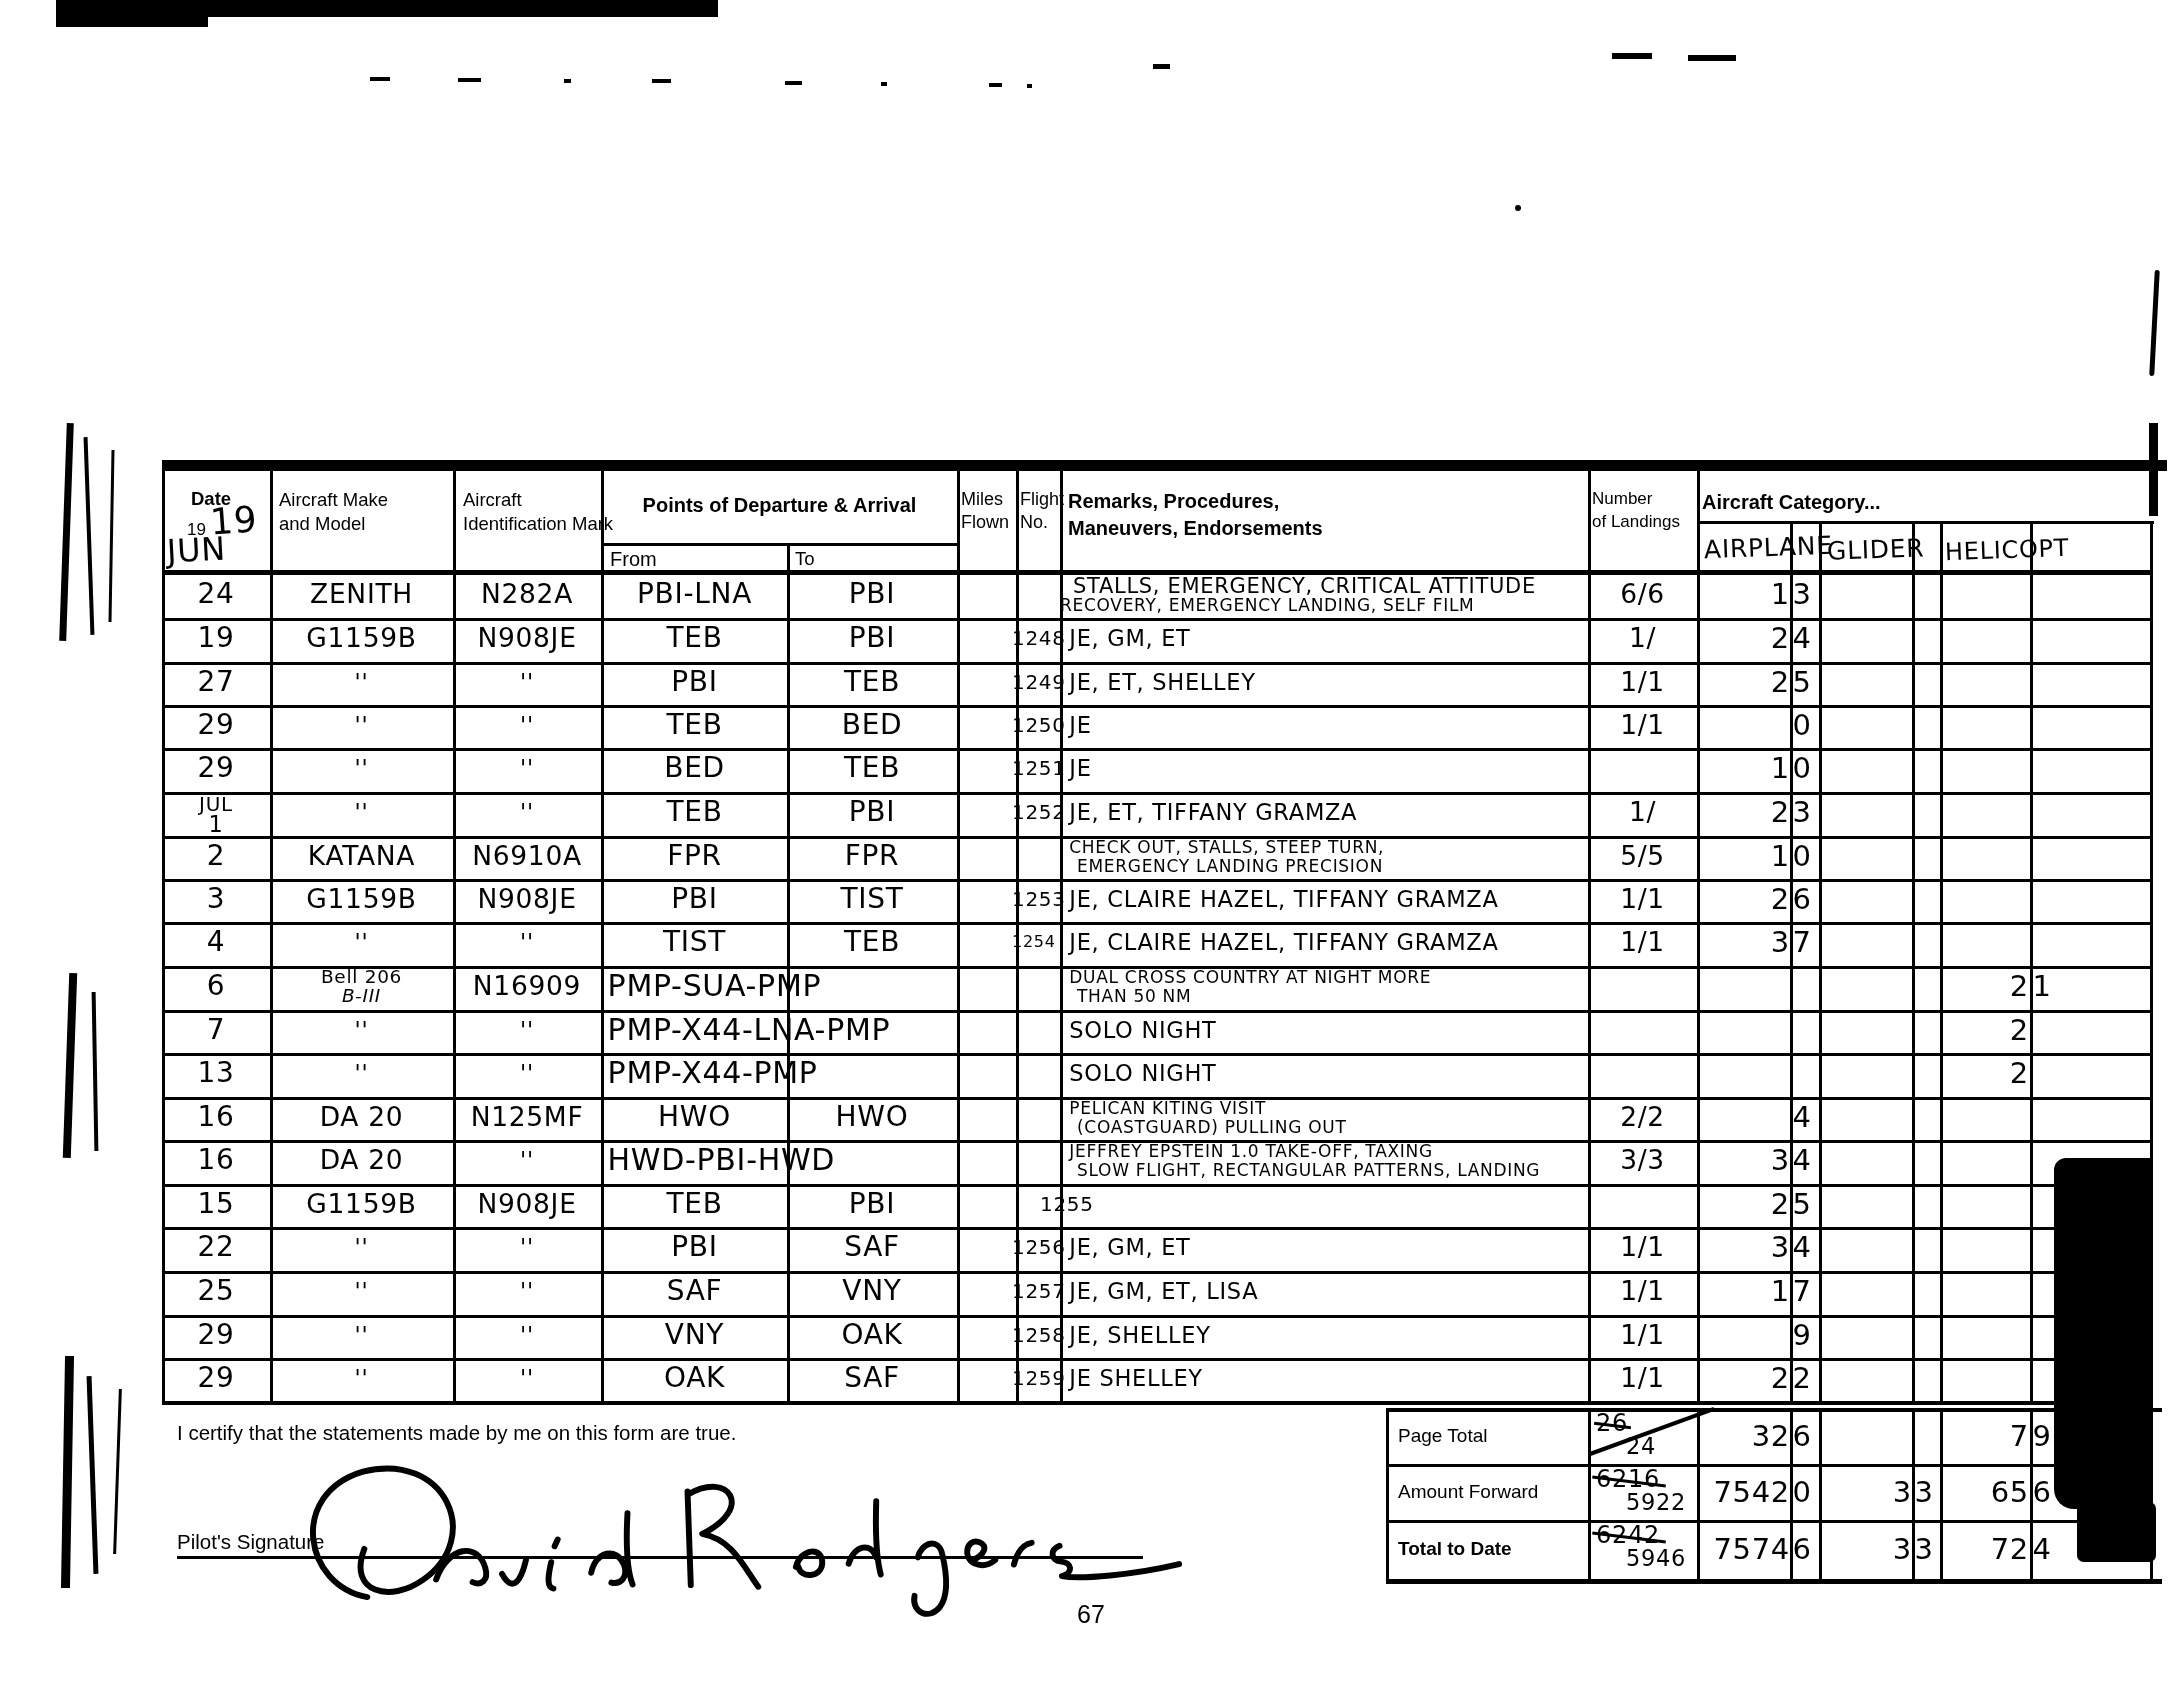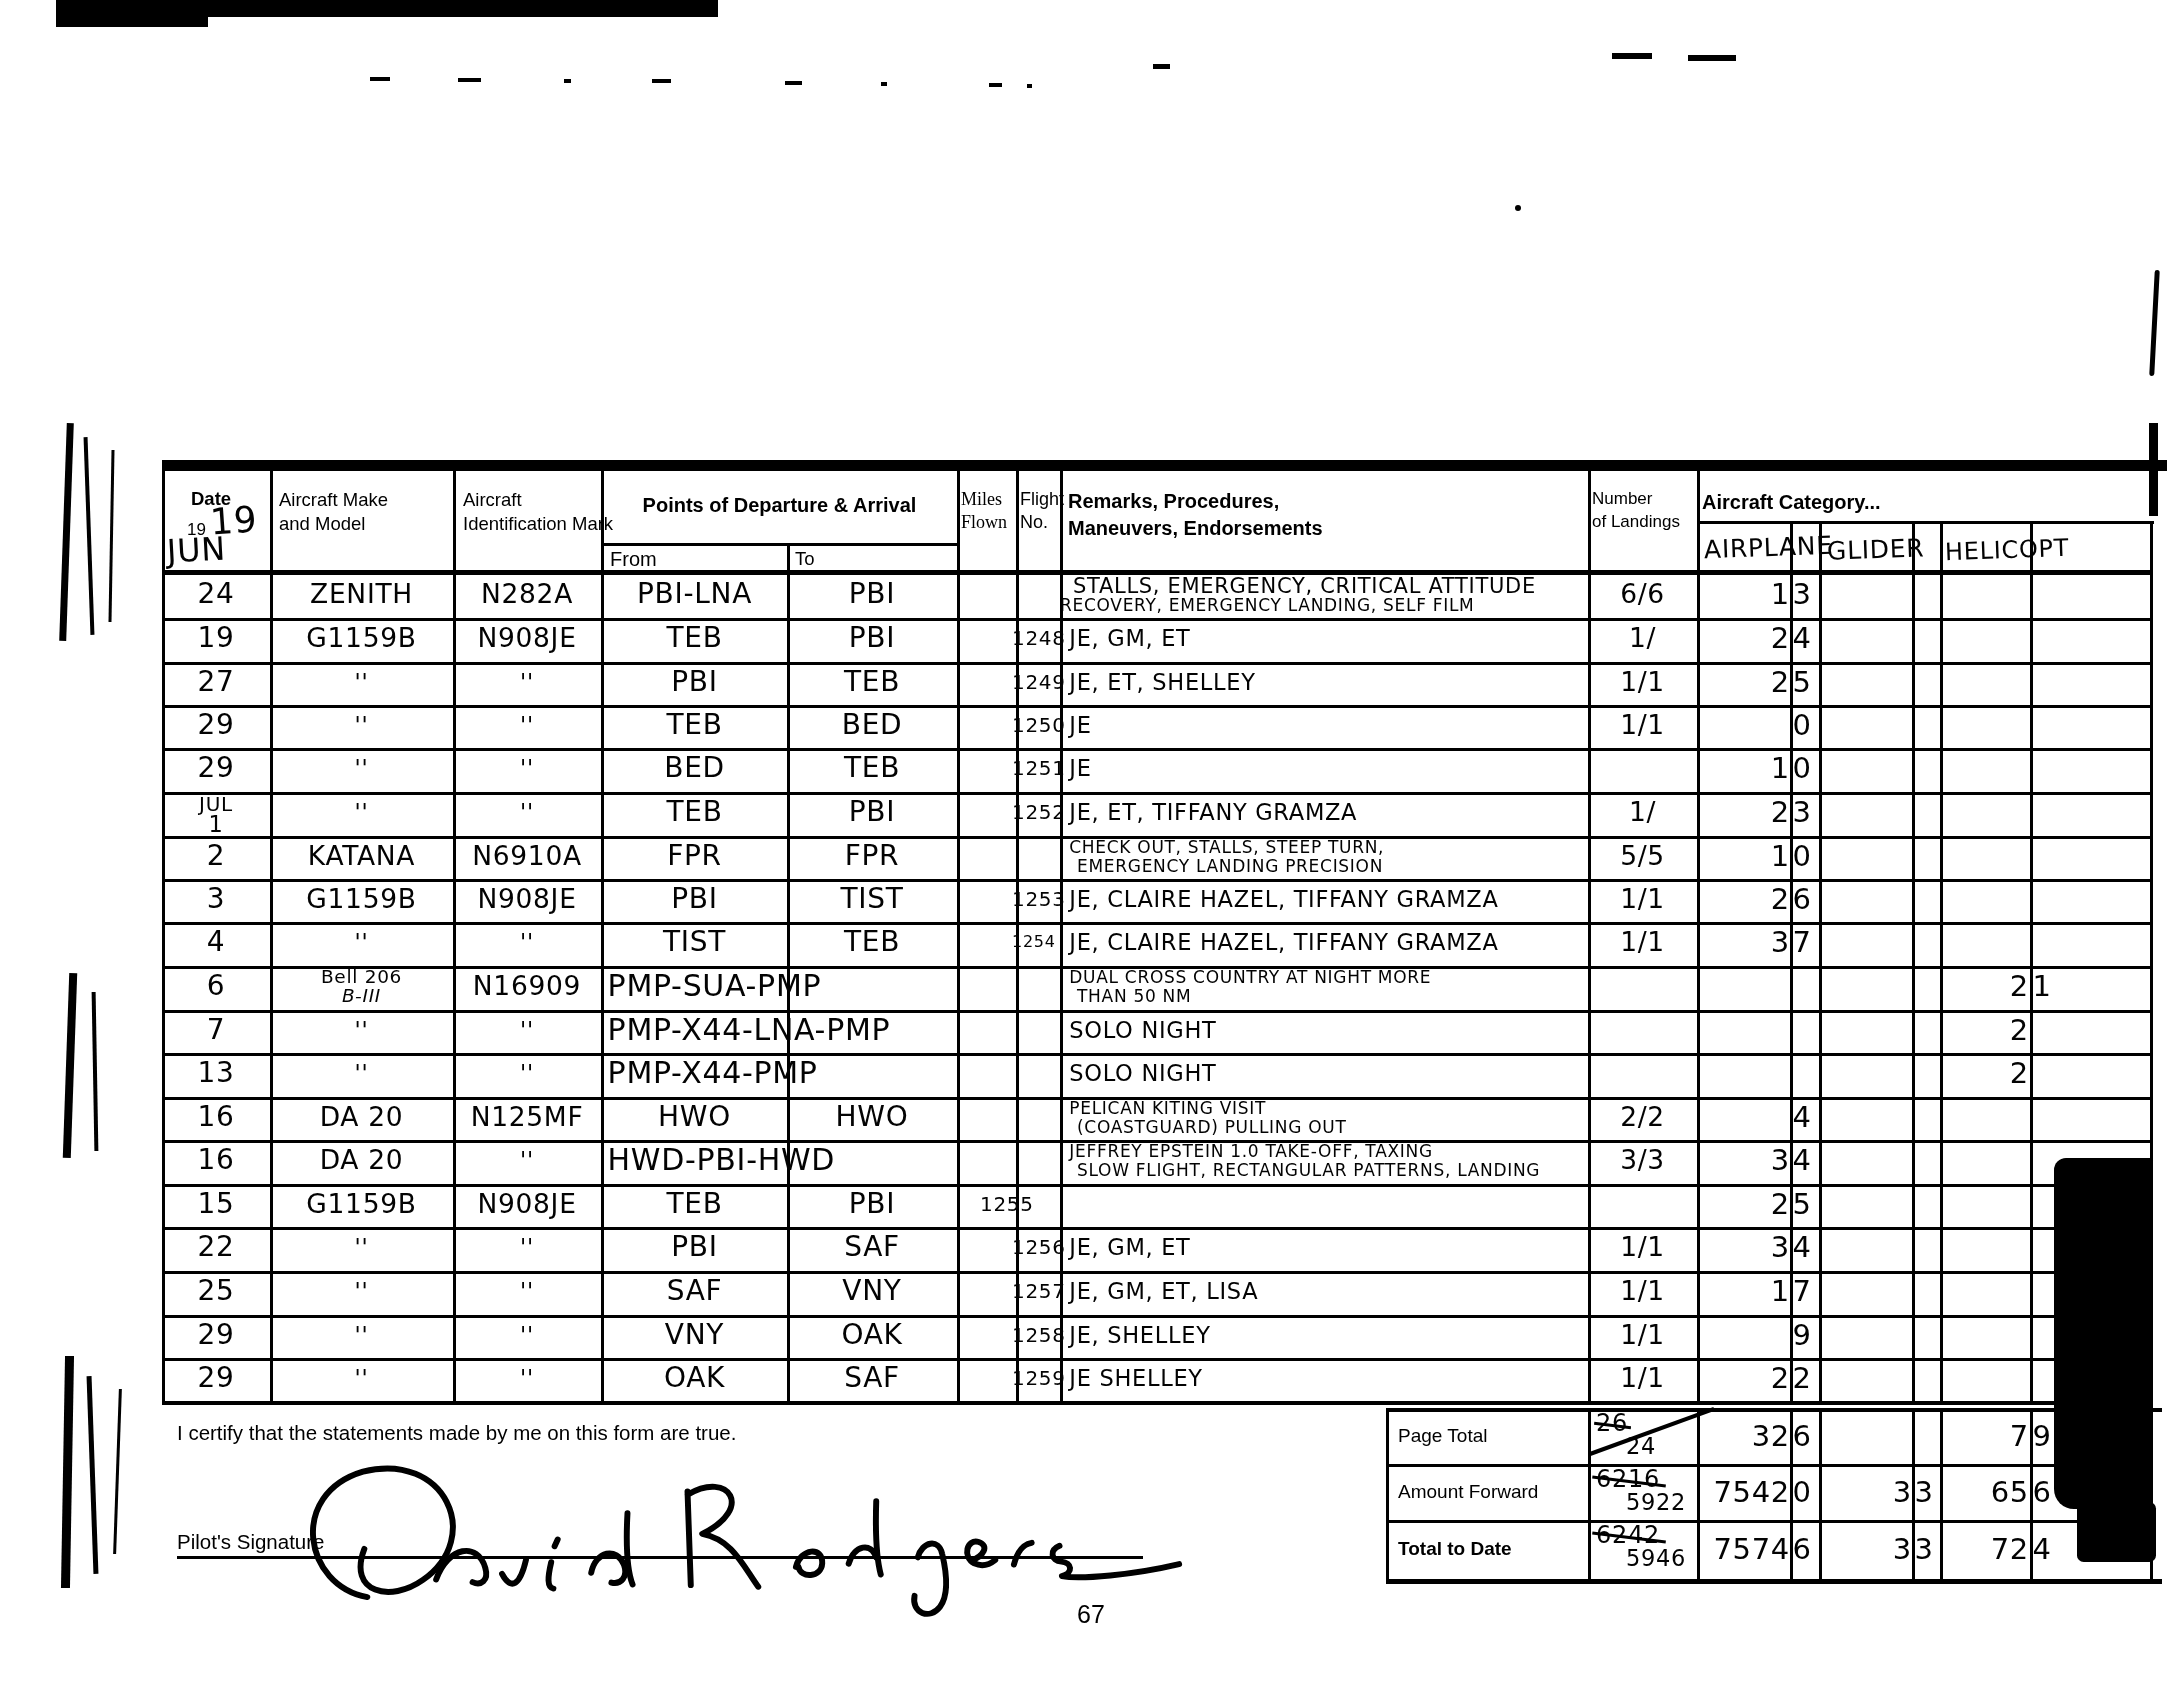--- a/index.html
+++ b/index.html
@@ -56,21 +56,21 @@
     <div>Aircraft Make</div>
       <div>and Model</div>
   </div>
   <div class="cell printed" style="left:463px;top:488px;font-size:18.5px;line-height:24px;">
     <div>Aircraft</div>
       <div>Identification Mark</div>
   </div>
   <div class="cell printed b" style="left:601px;top:494px;width:357px;text-align:center;font-size:20px;">Points of Departure &amp; Arrival</div>
   <div class="cell printed" style="left:610px;top:548px;font-size:20px;">From</div>
   <div class="cell printed" style="left:795px;top:548px;font-size:18.5px;">To</div>
-  <div class="cell printed" style="left:961px;top:488px;font-size:18px;line-height:23px;font-family:Liberation Serif, serif;">
+  <div class="cell printed" style="left:961px;top:488px;font-size:18px;line-height:23px;">
     <div>Miles</div>
       <div>Flown</div>
   </div>
   <div class="cell printed" style="left:1020px;top:488px;font-size:18px;line-height:23px;">
     <div>Flight</div>
       <div>No.</div>
   </div>
   <div class="cell printed b" style="left:1068px;top:488px;font-size:20px;line-height:26.5px;">
     <div>Remarks, Procedures,</div>
       <div>Maneuvers, Endorsements</div>
@@ -292,21 +292,21 @@
       </div>
       <div class="cell hw" style="left: 1588px; top: 1140px; width: 109px; height: 40px; font-size: 26.5px; line-height: 40px; text-align: center;">3/3</div>
       <div class="cell hw" style="left: 1697px; top: 1140px; width: 93px; height: 40px; font-size: 29px; line-height: 40px; text-align: right; padding: 0px 6.6px 0px 0px;">3</div>
       <div class="cell hw" style="left: 1790px; top: 1140px; width: 30px; height: 40px; font-size: 29px; line-height: 40px; text-align: left; padding: 0px 0px 0px 2.6px;">4</div>
       <div></div>
       <div class="cell hw" style="left: 162px; top: 1184px; width: 108px; height: 40px; font-size: 28px; line-height: 40px; text-align: center;">15</div>
       <div class="cell hw" style="left: 270px; top: 1184px; width: 183px; height: 40px; font-size: 26.5px; line-height: 40px; text-align: center;">G1159B</div>
       <div class="cell hw" style="left: 453px; top: 1184px; width: 148px; height: 40px; font-size: 26.5px; line-height: 40px; text-align: center;">N908JE</div>
       <div class="cell hw" style="left: 601px; top: 1184px; width: 187px; height: 40px; font-size: 28px; line-height: 40px; text-align: center;">TEB</div>
       <div class="cell hw" style="left: 787px; top: 1184px; width: 170px; height: 40px; font-size: 28px; line-height: 40px; text-align: center;">PBI</div>
-      <div class="cell hw" style="left: 980px; top: 1184px; width: 53px; height: 40px; font-size: 20px; line-height: 40px; text-align: left;">1255</div>
+      <div class="cell hw" style="left: 1040px; top: 1184px; width: 53px; height: 40px; font-size: 20px; line-height: 40px; text-align: left;">1255</div>
       <div class="cell hw" style="left: 1697px; top: 1184px; width: 93px; height: 40px; font-size: 29px; line-height: 40px; text-align: right; padding: 0px 6.6px 0px 0px;">2</div>
       <div class="cell hw" style="left: 1790px; top: 1184px; width: 30px; height: 40px; font-size: 29px; line-height: 40px; text-align: left; padding: 0px 0px 0px 2.6px;">5</div>
       <div></div>
       <div class="cell hw" style="left: 162px; top: 1227px; width: 108px; height: 40px; font-size: 28px; line-height: 40px; text-align: center;">22</div>
       <div class="cell hw" style="left: 270px; top: 1227px; width: 183px; height: 40px; font-size: 22.5px; line-height: 40px; text-align: center;">''</div>
       <div class="cell hw" style="left: 453px; top: 1227px; width: 148px; height: 40px; font-size: 22.5px; line-height: 40px; text-align: center;">''</div>
       <div class="cell hw" style="left: 601px; top: 1227px; width: 187px; height: 40px; font-size: 28px; line-height: 40px; text-align: center;">PBI</div>
       <div class="cell hw" style="left: 787px; top: 1227px; width: 170px; height: 40px; font-size: 28px; line-height: 40px; text-align: center;">SAF</div>
       <div class="cell hw" style="left: 1012px; top: 1227px; width: 53px; height: 40px; font-size: 20px; line-height: 40px; text-align: left;">1256</div>
       <div class="cell hw" style="left: 1060px; top: 1227px; width: 528px; height: 40px; font-size: 22.5px; line-height: 40px; text-align: left; padding: 0px 0px 0px 9.3px;">JE, GM, ET</div>

